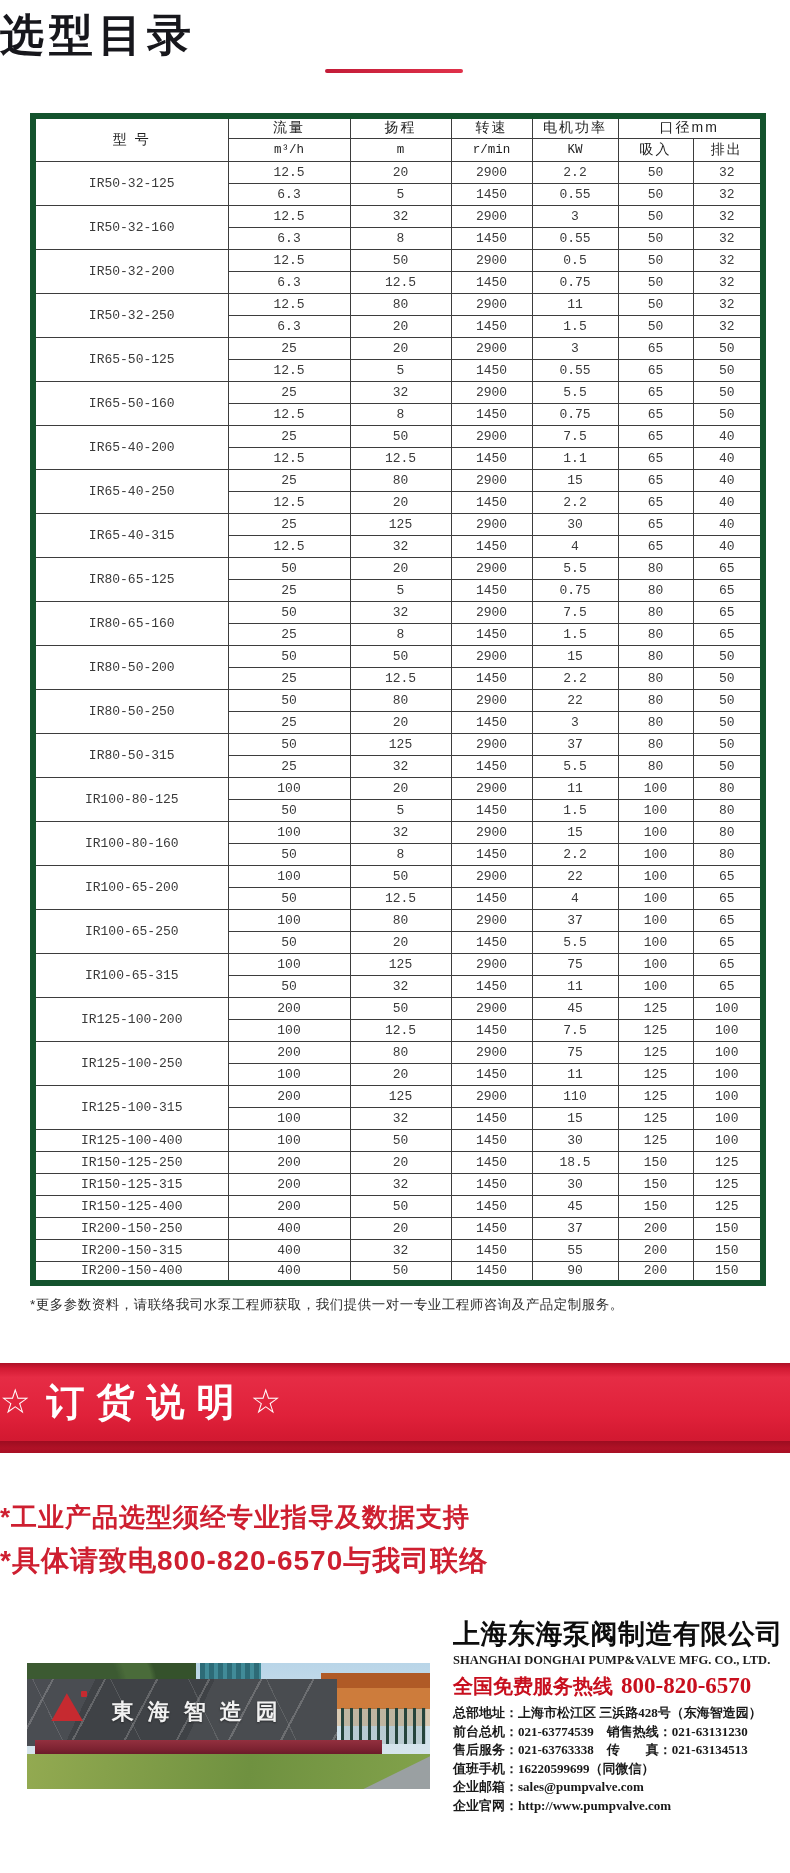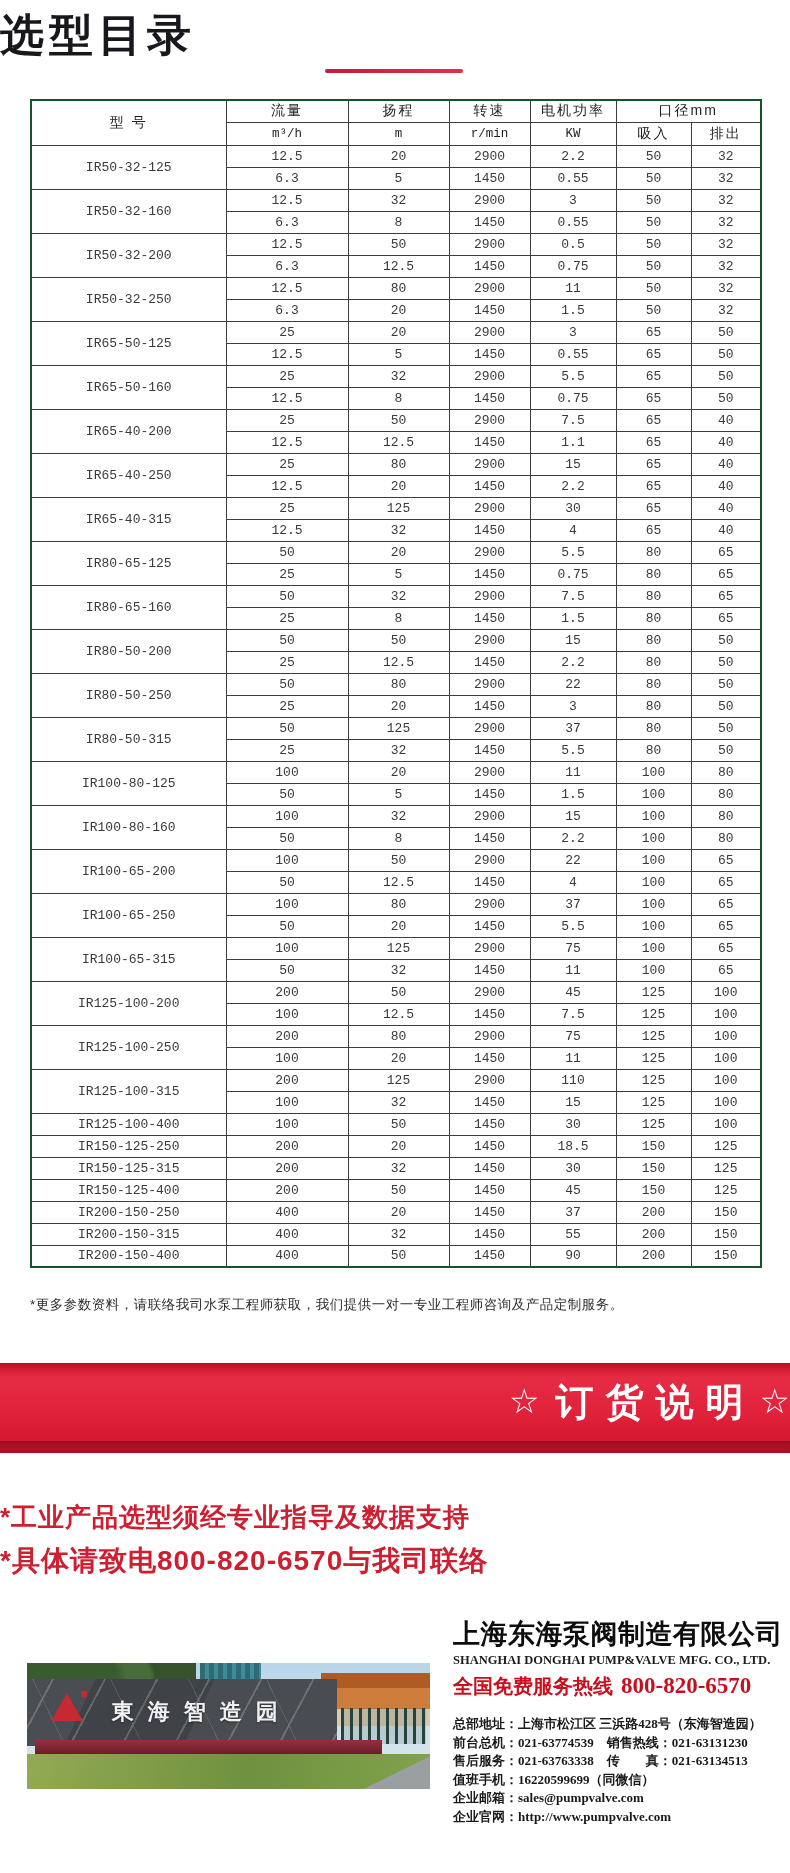--- a/index.html
+++ b/index.html
@@ -7,38 +7,38 @@
   body{width:790px;font-family:"Liberation Sans",sans-serif}
   .page{position:relative;width:790px;height:1873px;background:#ffffff;overflow:hidden}
 
   
   .title{position:absolute;top:6px;left:0;width:100%;text-align:left;
          font-size:44px;font-weight:bold;color:#17171c;letter-spacing:5px}
   .underline{position:absolute;top:69px;left:325px;width:138px;height:4px;
              border-radius:2px;background:linear-gradient(90deg,#c31c38,#e0314a)}
 
   
-  table.spec{position:absolute;top:99px;left:30px;width:730px;
-             border-collapse:collapse;table-layout:fixed;border:2px solid #14532d}
+  table.spec{position:absolute;top:113px;left:30px;width:730px;
+             border-collapse:collapse;table-layout:fixed;border:6px solid #14532d}
   .spec th,.spec td{border:1px solid #3d3d3d;text-align:center;padding:0;
              font-weight:normal;overflow:hidden;white-space:nowrap}
   .spec thead th{font-size:14px;color:#1f1f1f;height:22px;letter-spacing:2px}
   .spec thead tr.units th{height:23px;font-size:12.5px;letter-spacing:0;
              font-family:"Liberation Mono","DejaVu Sans Mono",monospace}
   .spec tbody td{height:22px;font-size:13px;color:#3a3a3a;
              font-family:"Liberation Mono","DejaVu Sans Mono",monospace}
   .spec td.model{font-size:13px;letter-spacing:0}
 
   
   .footnote{position:absolute;top:1296px;left:30px;font-size:13.5px;color:#2d2d2d;letter-spacing:0.5px}
 
   
   .banner{position:absolute;top:1363px;left:0;width:790px;height:90px;
           background:linear-gradient(180deg,#ad1126 0%,#d21a33 6%,#e62c45 16%,#e0213a 58%,#d51a32 80%,#cb1730 100%);
-          display:flex;align-items:center;justify-content:flex-end;padding-bottom:12px}
+          display:flex;align-items:center;justify-content:flex-start;padding-bottom:12px}
   .banner::after{content:"";position:absolute;left:0;bottom:0;width:100%;height:12px;
           background:linear-gradient(180deg,#9c0d20 0%,#b01126 60%,#a80f24 100%)}
   .banner-title{color:#fff;font-size:38px;font-weight:bold;letter-spacing:12px;line-height:1}
   .banner-star{font-size:34px;font-weight:normal;letter-spacing:0;vertical-align:2px}
   .banner-star.left{margin-right:16px}
   .banner-star.right{margin-left:4px}
 
   
   .notice{position:absolute;top:1496px;left:0;width:100%;text-align:left;color:#ce1f30;font-weight:bold}
   .notice .l1{font-size:26px;line-height:42px;letter-spacing:1px}
@@ -74,21 +74,21 @@
   .ph-path{position:absolute;right:0;bottom:0;width:30%;height:26%;background:#9aa0a2;
          clip-path:polygon(45% 100%,100% 0,100% 100%)}
 
   
   .company{position:absolute;left:453px;top:1620px;width:337px}
   .c-name{font-size:27px;font-weight:bold;color:#0d0d0d;line-height:29px;letter-spacing:0.5px;white-space:nowrap}
   .c-en{font-family:"Liberation Serif",serif;font-weight:bold;font-size:12.5px;color:#1c1c1c;
         line-height:16px;margin-top:3px;white-space:nowrap}
   .c-hot{margin-top:5px;color:#c80f1e;font-weight:bold;font-size:20px;line-height:25px;white-space:nowrap}
   .c-hot .num{font-size:23px;font-family:"Liberation Serif",serif;margin-left:8px}
-  .c-details{margin-top:16px}
+  .c-details{margin-top:5px}
   .c-details div{font-family:"Liberation Serif",serif;font-weight:bold;font-size:13px;
         line-height:18.5px;color:#191919;white-space:nowrap}
 </style>
 </head>
 <body>
 
 <div class="page">
 
   <div class="title">选型目录</div>
   <div class="underline"></div>

